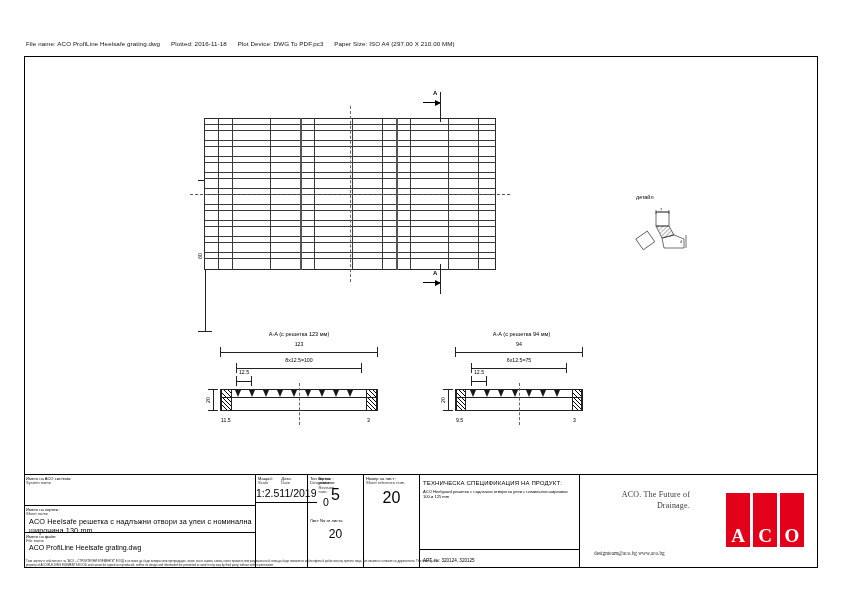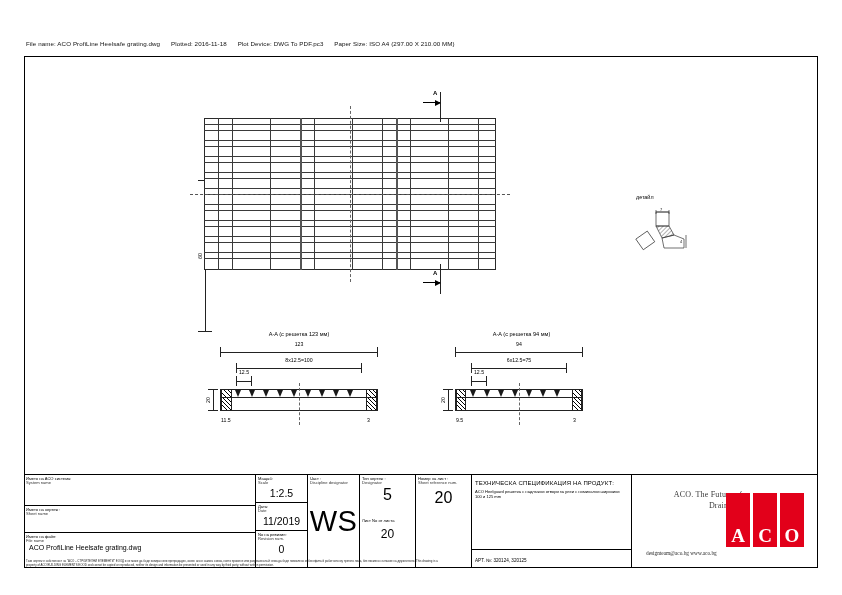--- a/index.html
+++ b/index.html
@@ -76,21 +76,21 @@
   .tb-lbl .en{color:#333;}
 
   .col-left{width:232px;display:flex;flex-direction:column;}
   .row-sys{height:31px;border-bottom:1px solid #000;box-sizing:border-box;position:relative;}
   .row-sheet{height:27px;border-bottom:1px solid #000;box-sizing:border-box;position:relative;}
   .row-file{height:26px;box-sizing:border-box;position:relative;}
   .sys-val{font-size:10.5px;padding-left:5px;letter-spacing:.6px;}
   .sheet-val{font-size:7.3px;padding-left:5px;letter-spacing:.1px;}
   .file-val{font-size:7px;padding-left:5px;}
 
-  .col-scale{width:52px;display:flex;flex-direction:column;}
+  .col-scale{width:52px;display:flex;flex-direction:row;}
   .sc-row{height:28px;border-bottom:1px solid #000;box-sizing:border-box;position:relative;}
   .sc-row.last{border-bottom:none;height:28px;}
   .sc-val{font-size:10.5px;text-align:center;padding-top:1px;}
 
   .col-ws{width:52px;display:flex;align-items:center;justify-content:center;}
   .ws-big{font-size:29px;letter-spacing:.5px;}
   .col-type{width:56px;position:relative;}
   .type-big{position:absolute;left:0;right:0;top:11px;text-align:center;font-size:16px;}
   .type-sub-lbl{position:absolute;left:2px;top:44px;font-size:4.1px;line-height:4.6px;}
   .type-sub-val{position:absolute;left:0;right:0;top:52px;text-align:center;font-size:12px;}
@@ -311,20 +311,21 @@
         <div class="tb-lbl">
           <div>Името на АСО система:</div>
           <div class="en">System name</div>
         </div>
       </div>
       <div class="row-sheet">
         <div class="tb-lbl">
           <div>Името на чертеж :</div>
           <div class="en">Sheet name</div>
         </div>
+        <div class="sheet-val">ACO Heelsafe решетка с надлъжни отвори за улеи с номинална широчина 130 mm</div>
       </div>
       <div class="row-file">
         <div class="tb-lbl">
           <div>Името на файл:</div>
           <div class="en">File name</div>
         </div>
         <div class="file-val">ACO ProfiLine Heelsafe grating.dwg</div>
       </div>
     </div>
 
@@ -345,27 +346,20 @@
       </div>
       <div class="sc-row last">
         <div class="tb-lbl">
           <div>No на ревизия:</div>
           <div class="en">Revision num.</div>
         </div>
         <div class="sc-val">0</div>
       </div>
     </div>
 
-    <div class="tb-cell col-ws">
-      <div class="tb-lbl" style="position:absolute;left:0;top:0;">
-        <div>Част :</div>
-        <div class="en">Discipline designator</div>
-      </div>
-      <div class="ws-big">WS</div>
-    </div>
 
     <div class="tb-cell col-type">
       <div class="tb-lbl">
         <div>Тип чертеж :</div>
         <div class="en">Designator</div>
       </div>
       <div class="type-big">5</div>
       <div class="type-sub-lbl">Лист No от листа</div>
       <div class="type-sub-val">20</div>
     </div>

